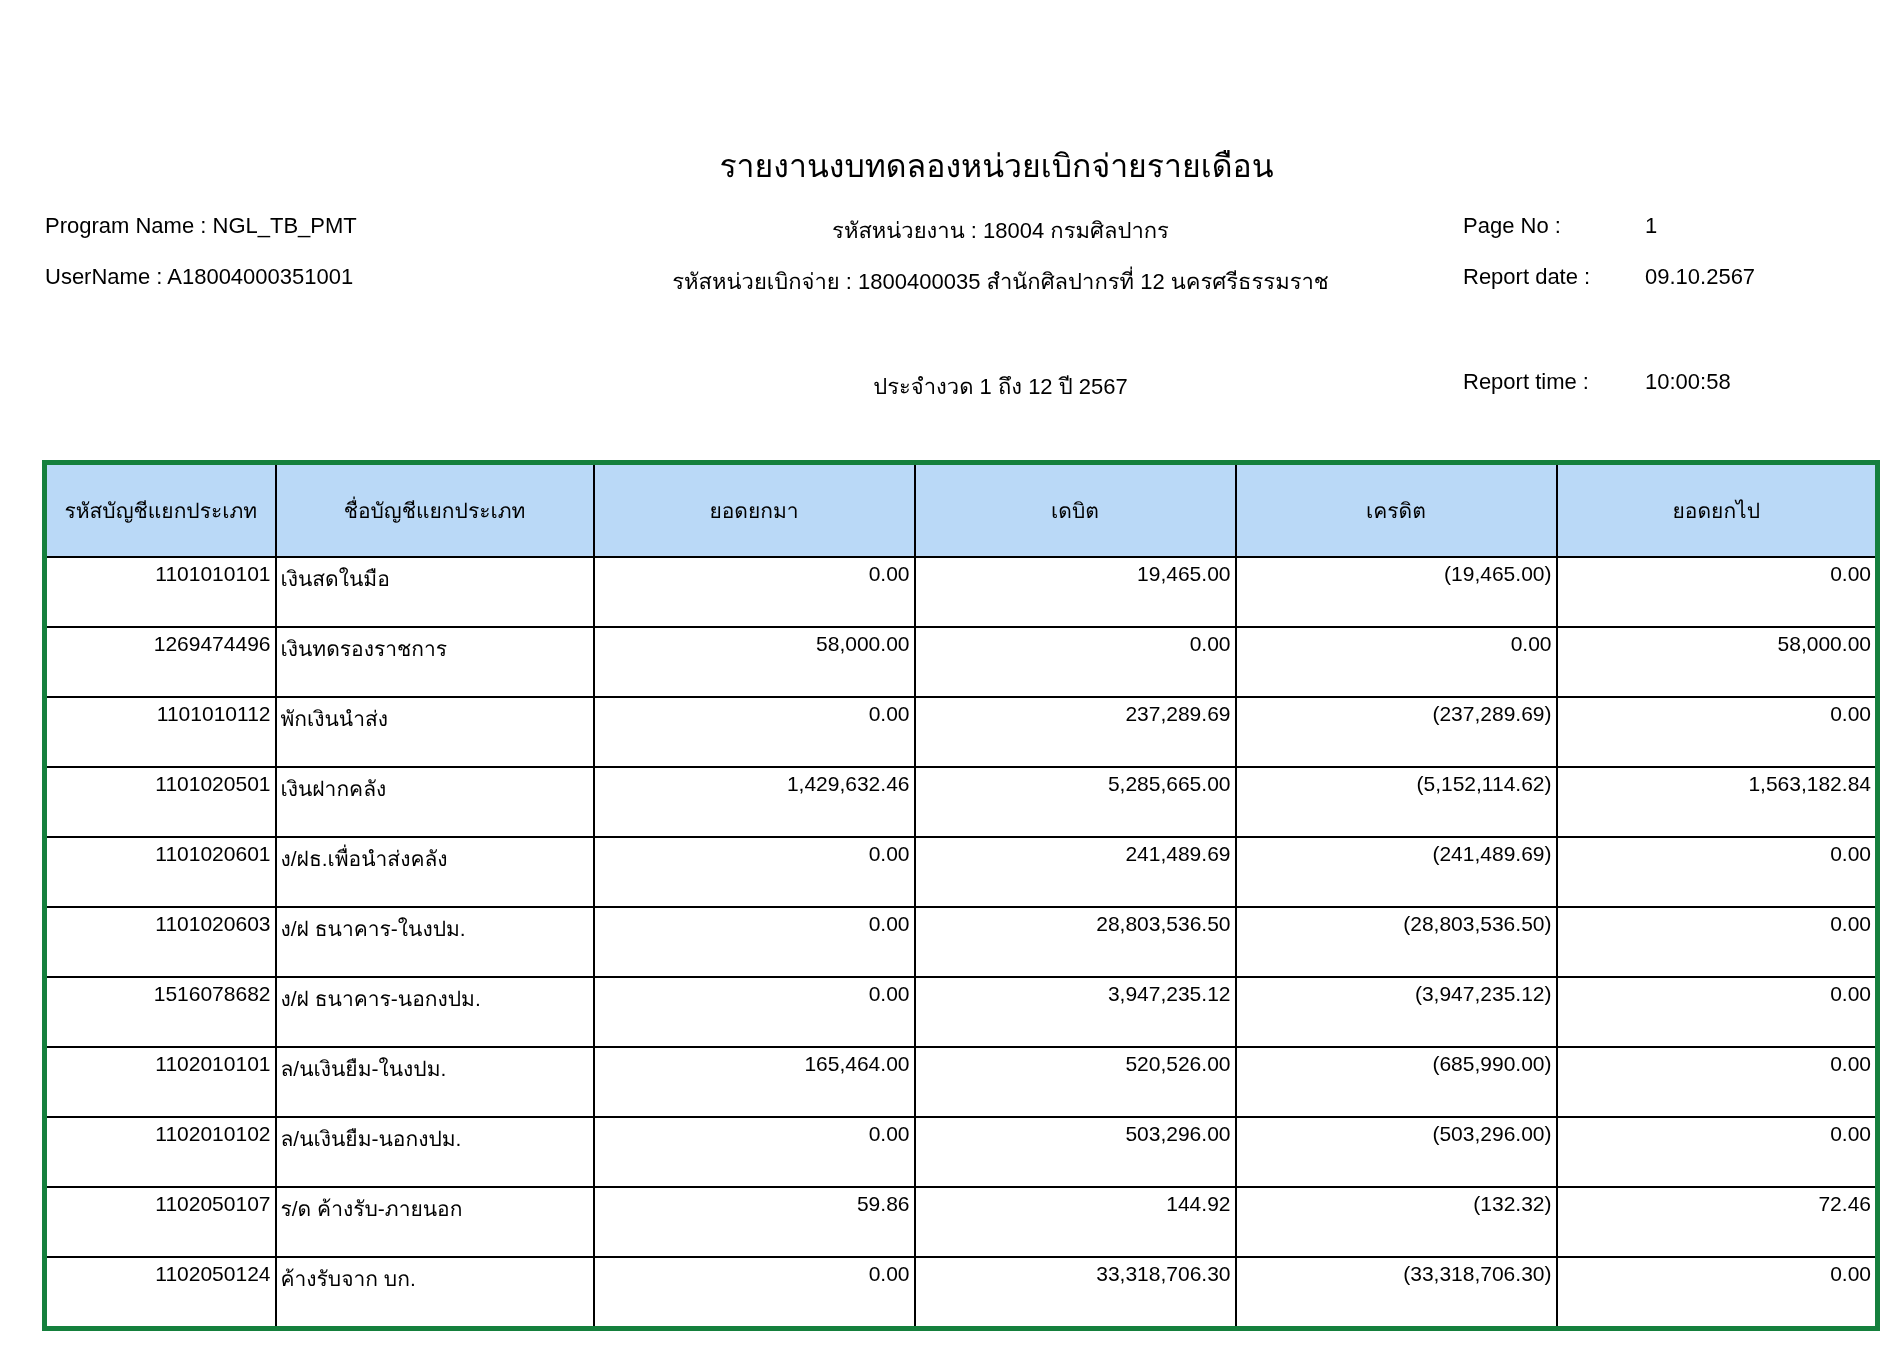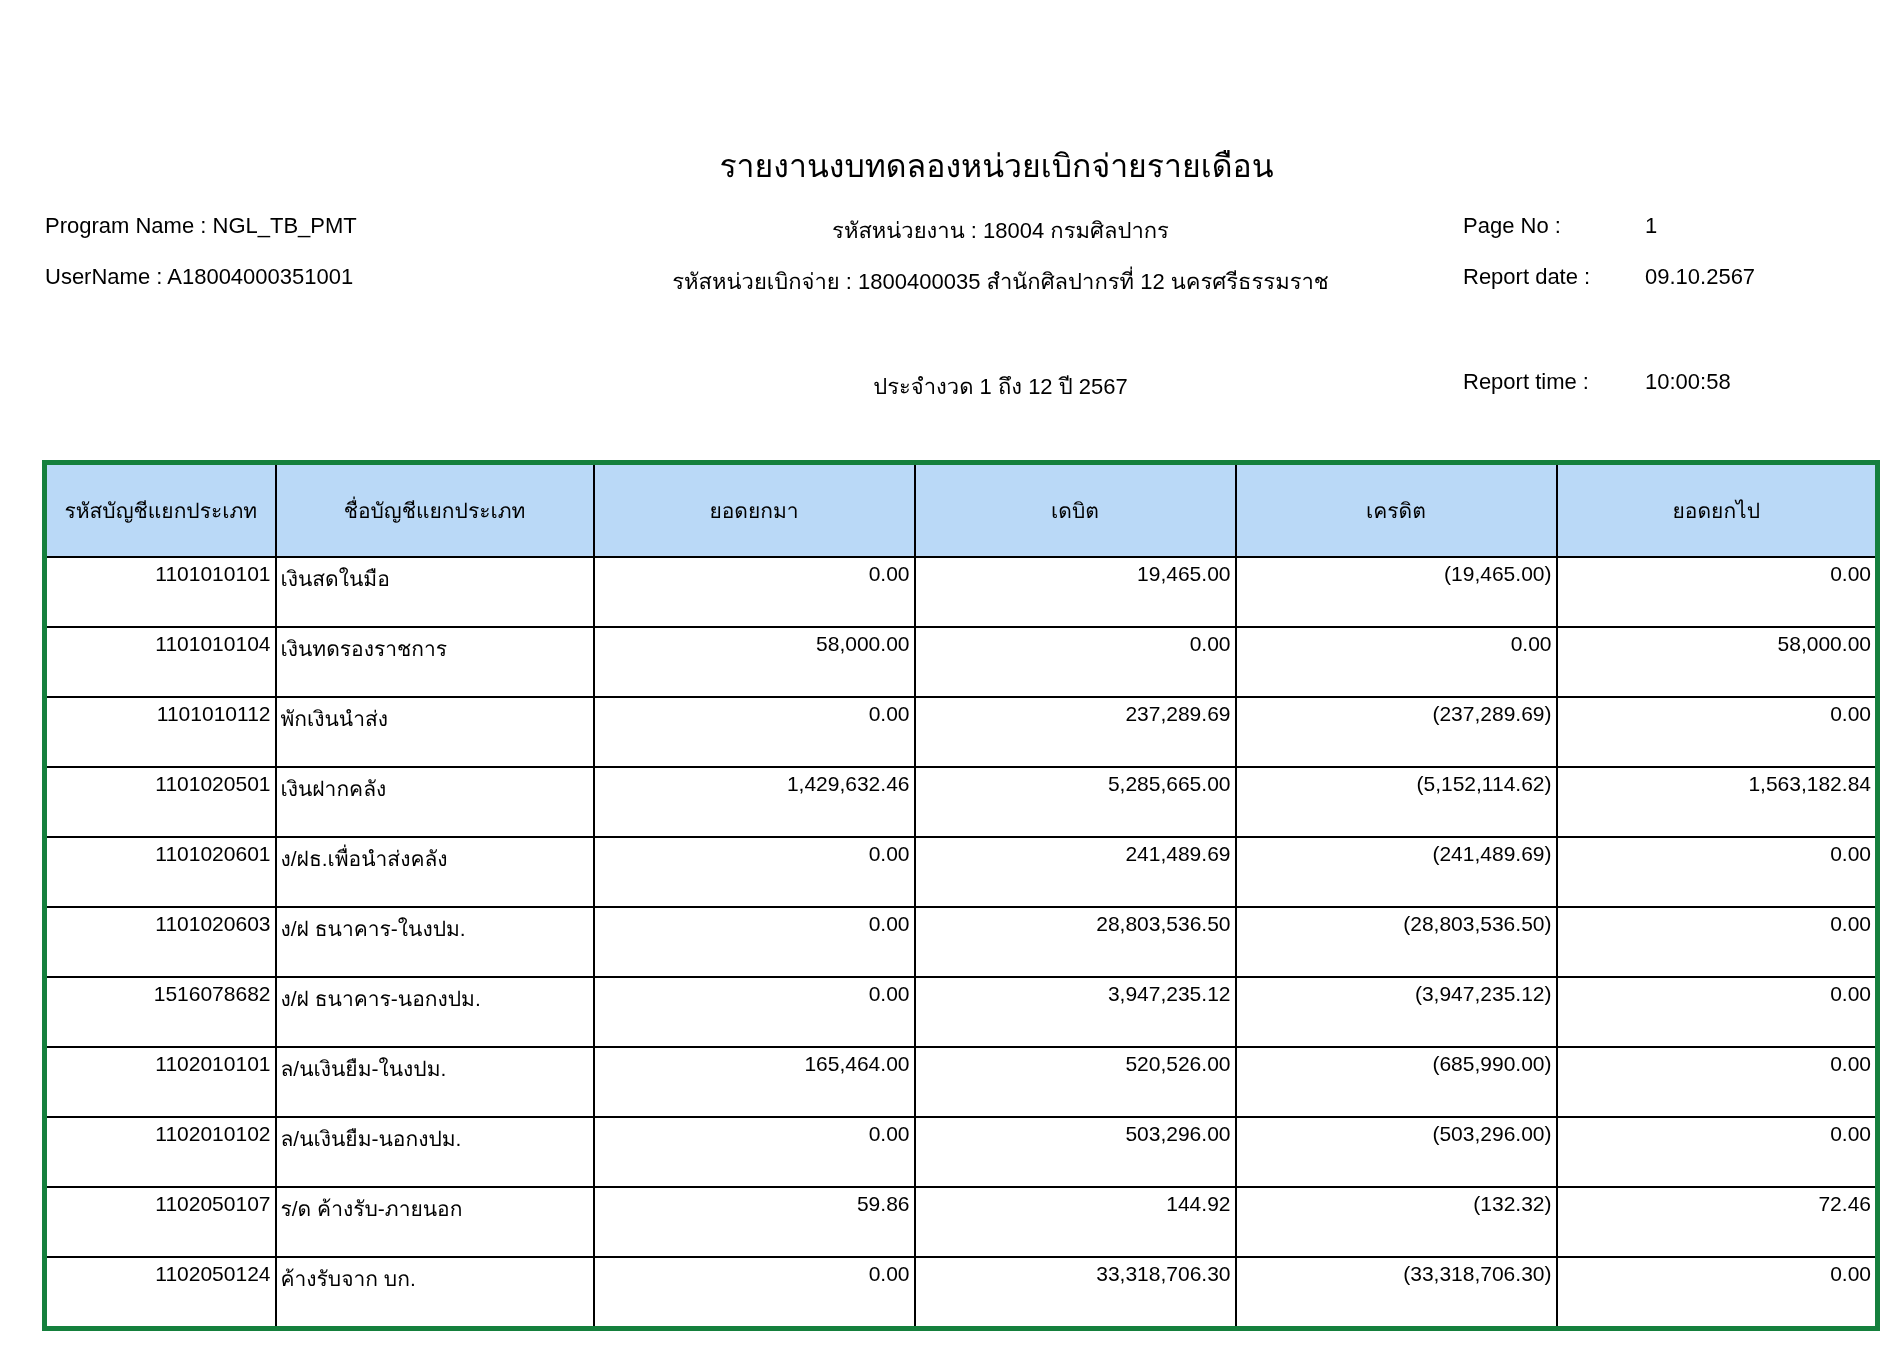--- a/index.html
+++ b/index.html
@@ -117,21 +117,21 @@
     <tbody id="tbody">
         <tr>
           <td class="td-code">1101010101</td>
           <td class="td-name">เงินสดในมือ</td>
           <td class="td-num">0.00</td>
           <td class="td-num">19,465.00</td>
           <td class="td-num">(19,465.00)</td>
           <td class="td-num">0.00</td>
         </tr>
         <tr>
-          <td class="td-code">1101010104</td>
+          <td class="td-code">1269474496</td>
           <td class="td-name">เงินทดรองราชการ</td>
           <td class="td-num">58,000.00</td>
           <td class="td-num">0.00</td>
           <td class="td-num">0.00</td>
           <td class="td-num">58,000.00</td>
         </tr>
         <tr>
           <td class="td-code">1101010112</td>
           <td class="td-name">พักเงินนำส่ง</td>
           <td class="td-num">0.00</td>

